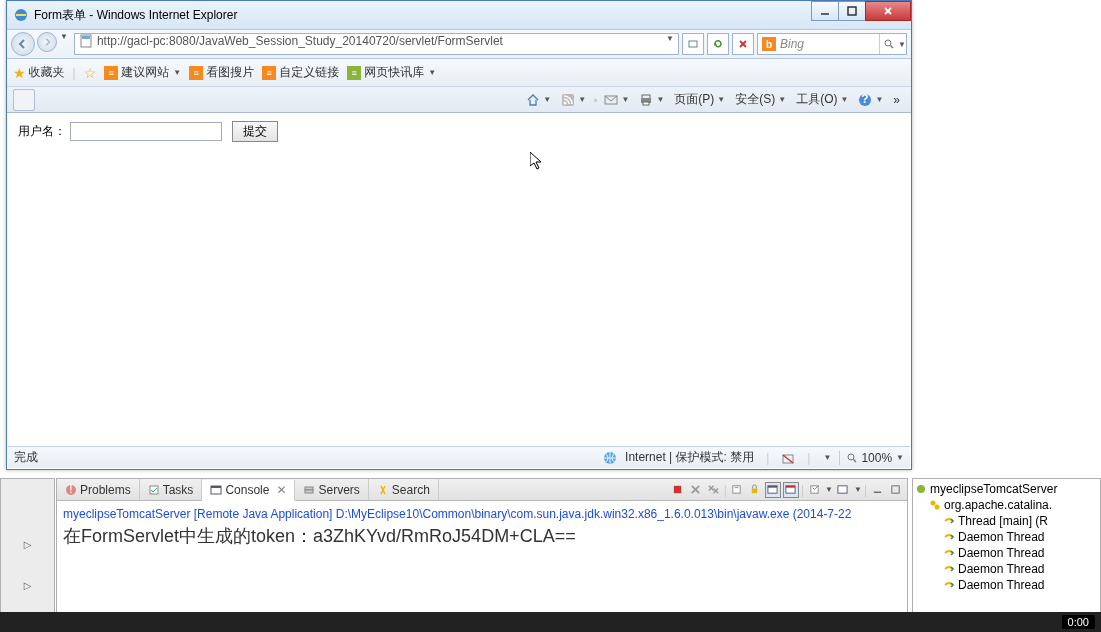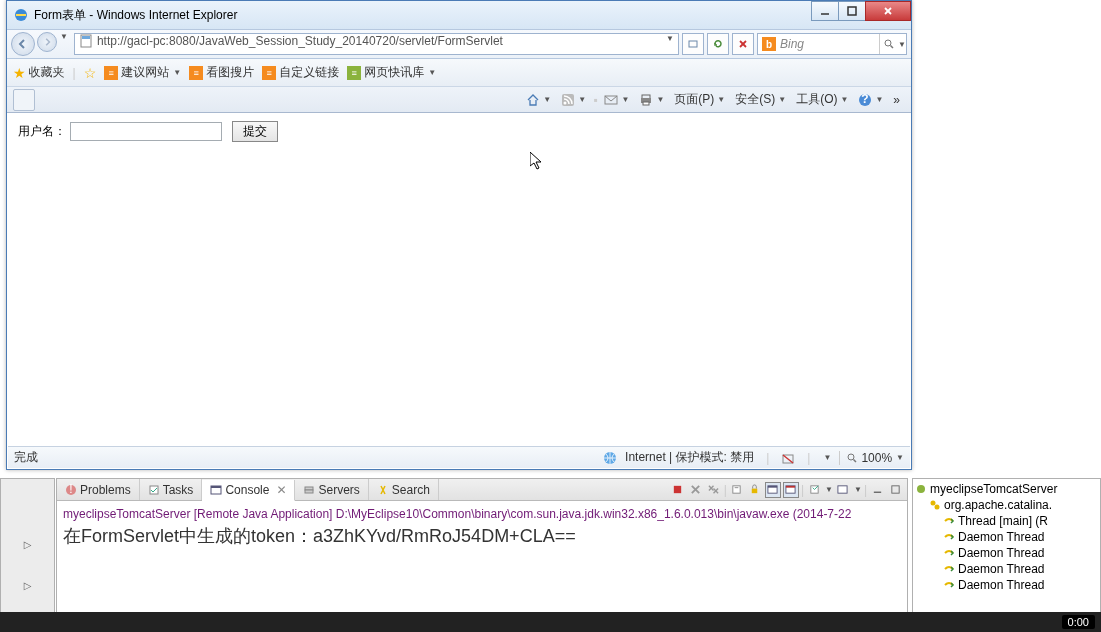--- a/index.html
+++ b/index.html
@@ -52,21 +52,21 @@
 
 .cursor { position:absolute; left:530px; top:152px; pointer-events:none;}
 
 .eclipsepane { position:absolute; left:56px; top:478px; width:852px; height:154px; border:1px solid #b0b0b0; background:#fff; }
 .eclipsetabs { height:22px; display:flex; align-items:center; background:linear-gradient(#f0f0f0,#e2e2e2); border-bottom:1px solid #b9b9b9;}
 .etab { height:100%; padding:0 8px; display:flex; align-items:center; gap:3px; border-right:1px solid #ccc; color:#333; cursor:pointer;}
 .etab.active{background:#fff;border-bottom:1px solid #fff;margin-bottom:-1px;}
 .etoolbar{margin-left:auto;display:flex;align-items:center;gap:2px;padding-right:4px;}
 .etoolbar .tbtn{width:16px;height:16px;display:flex;align-items:center;justify-content:center;cursor:pointer;}
 .econtent{padding:4px 6px;font-size:12px;color:#333;line-height:1.5;overflow:hidden;}
-.econtent .line1{color:#701a75;white-space:nowrap;overflow:hidden;}
+.econtent .line1{color:#1d4ed8;white-space:nowrap;overflow:hidden;}
 
 .debugpane { position:absolute; left:912px; top:478px; width:189px; height:154px; border:1px solid #b0b0b0; background:#fff; overflow:hidden;}
 .tree{padding:2px;}
 .treerow{display:flex;align-items:center;gap:3px;padding:1px 0;white-space:nowrap;}
 .indent1{padding-left:14px;}
 .indent2{padding-left:28px;}
 .gear{width:12px;height:12px;}
 .thread{width:12px;height:12px;}
 
 .taskbar{position:absolute;bottom:0;left:0;right:0;height:20px;background:#222;display:flex;align-items:center;justify-content:flex-end;padding-right:6px;}

